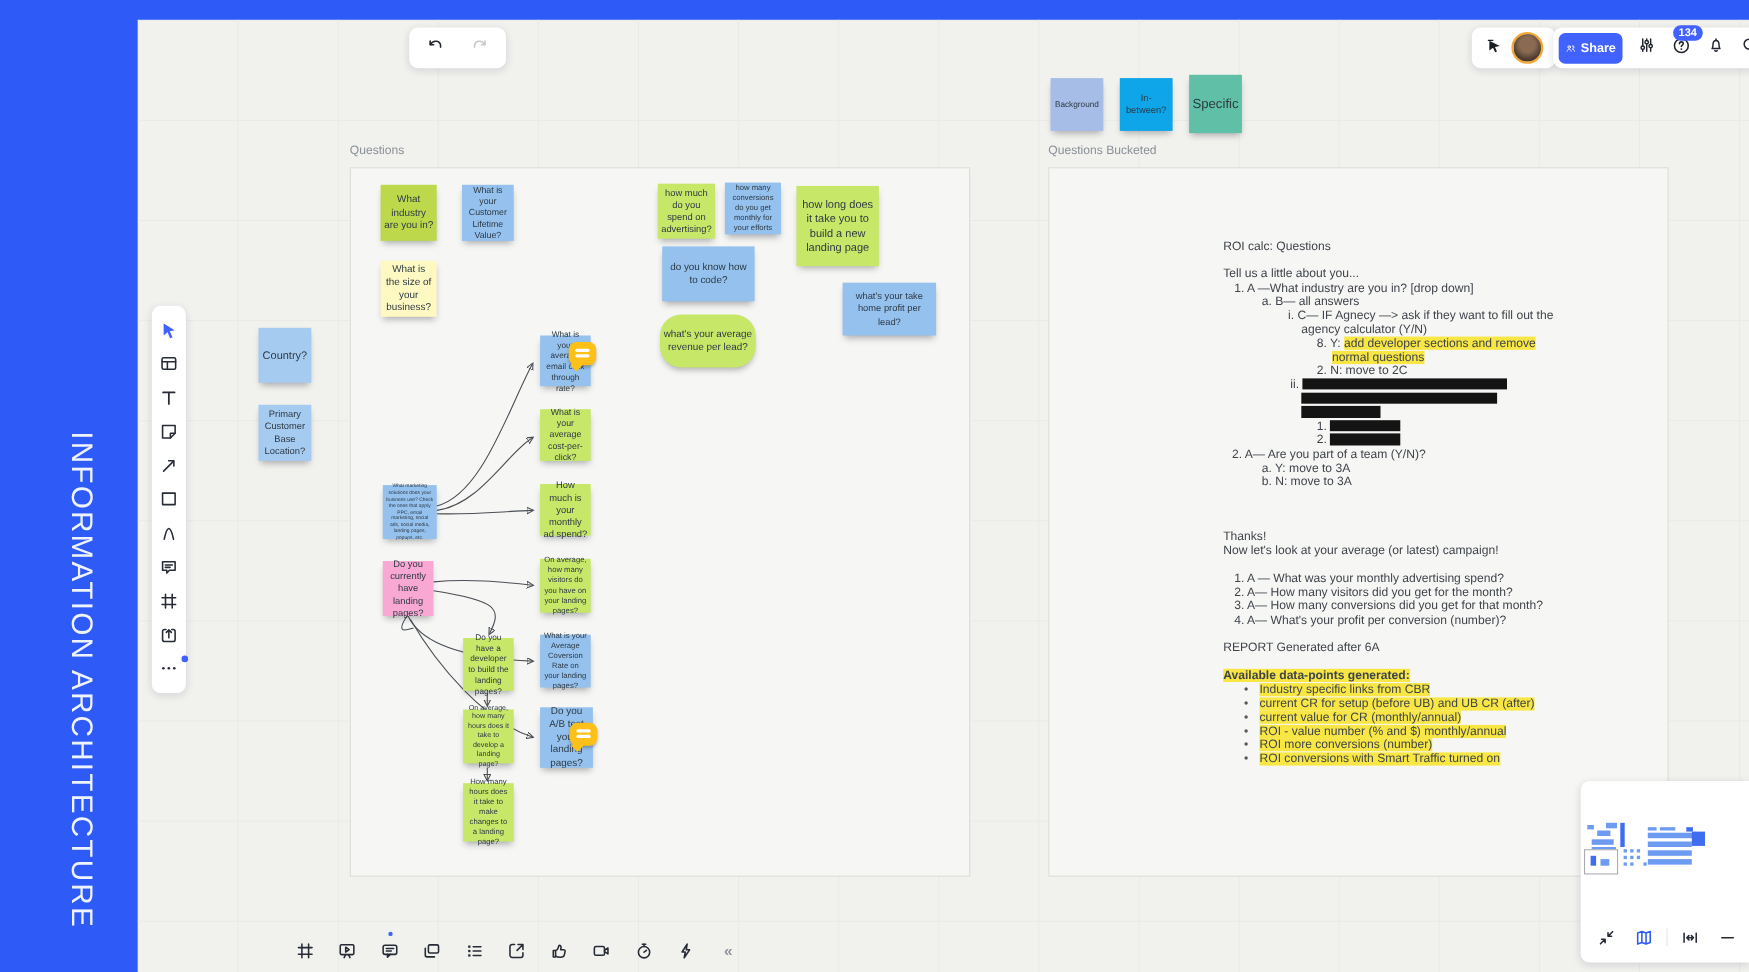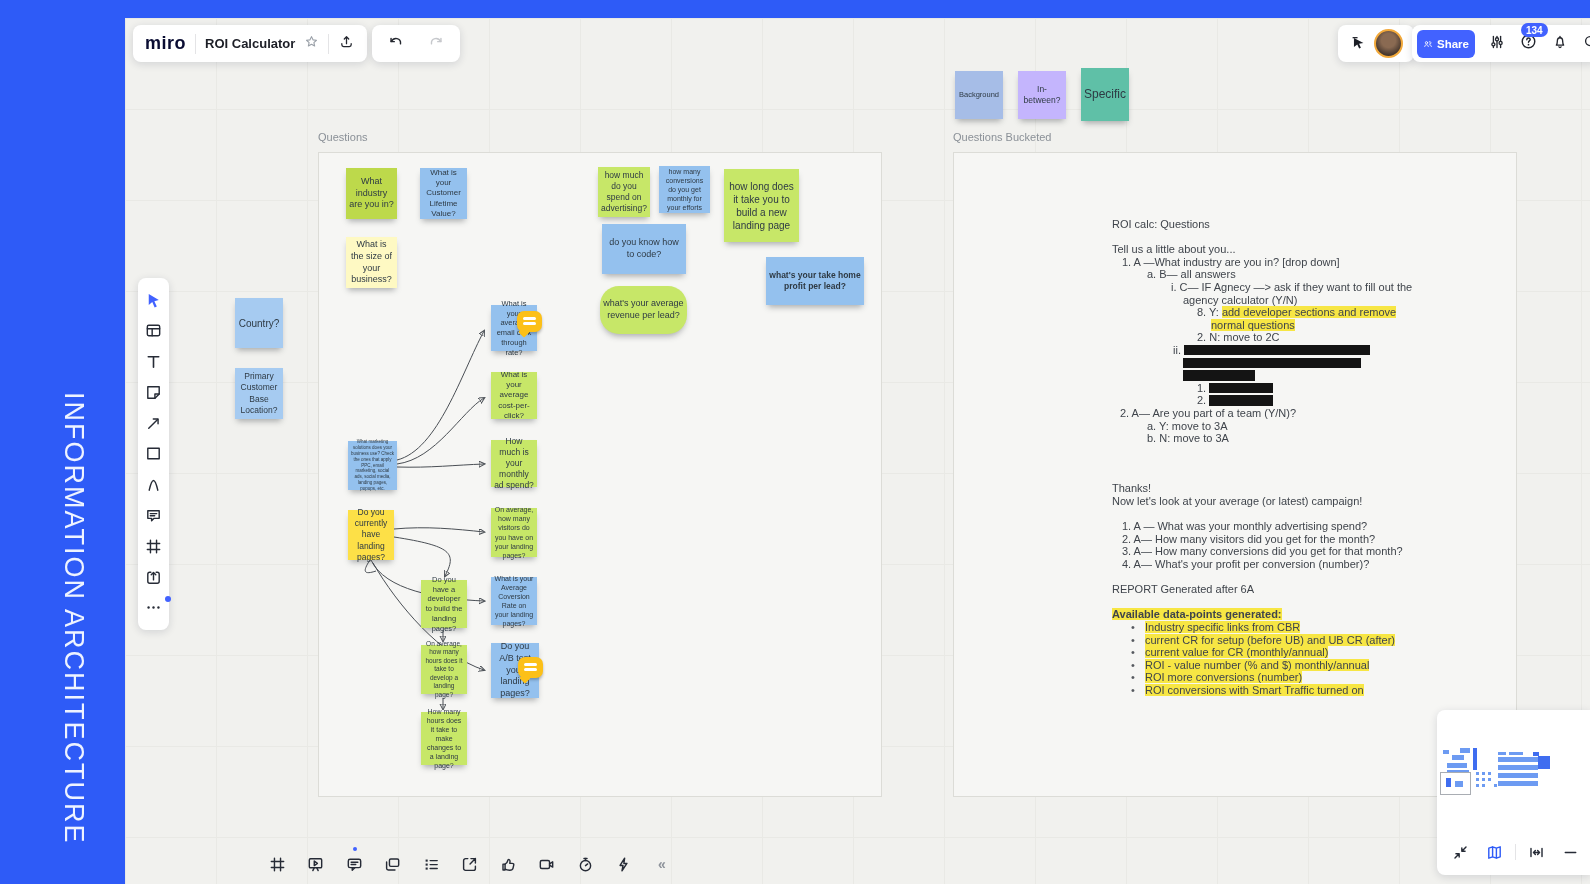--- a/index.html
+++ b/index.html
@@ -225,68 +225,51 @@
 
   <div id="notes-layer" style="position:absolute;left:0;top:0;width:100%;height:100%;pointer-events:none;">
       <div class="sticky" style="left: 346px; top: 168px; width: 51px; height: 51px; font-size: 9px; background: rgb(189, 217, 75); pointer-events: auto;">What industry are you in?</div>
       <div class="sticky" style="left: 420px; top: 168px; width: 47px; height: 51px; font-size: 8px; background: rgb(148, 193, 238); pointer-events: auto;">What is your Customer Lifetime Value?</div>
       <div class="sticky" style="left: 346px; top: 237px; width: 51px; height: 51px; font-size: 9px; background: #fef9c3; pointer-events: auto;">What is the size of your business?</div>
       <div class="sticky" style="left: 598px; top: 167px; width: 52px; height: 50px; font-size: 8.5px; background: rgb(199, 231, 104); pointer-events: auto;">how much do you spend on advertising?</div>
       <div class="sticky" style="left: 659px; top: 166px; width: 51px; height: 47px; font-size: 7px; background: rgb(148, 193, 238); pointer-events: auto;">how many conversions do you get monthly for your efforts</div>
       <div class="sticky" style="left: 724px; top: 169px; width: 75px; height: 73px; font-size: 10px; background: rgb(199, 231, 104); pointer-events: auto;">how long does it take you to build a new landing page</div>
       <div class="sticky" style="left: 602px; top: 224px; width: 84px; height: 50px; font-size: 9px; background: rgb(148, 193, 238); pointer-events: auto;">do you know how to code?</div>
       <div class="sticky" style="left: 600px; top: 286px; width: 87px; height: 48px; font-size: 9px; background: rgb(199, 231, 104); pointer-events: auto; border-radius: 19px;">what's your average revenue per lead?</div>
-      <div class="sticky" style="left: 766px; top: 257px; width: 98px; height: 48px; font-size: 8.5px; background: rgb(148, 193, 238); pointer-events: auto; font-weight: bold;">what's your take home profit per lead?</div>
+      <div class="sticky" style="left: 766px; top: 257px; width: 85px; height: 48px; font-size: 8.5px; background: rgb(148, 193, 238); pointer-events: auto;">what's your take home profit per lead?</div>
       <div class="sticky" style="left: 235px; top: 298px; width: 48px; height: 50px; font-size: 10px; background: rgb(166, 203, 241); pointer-events: auto;">Country?</div>
       <div class="sticky" style="left: 235px; top: 368px; width: 48px; height: 51px; font-size: 8.5px; background: rgb(166, 203, 241); pointer-events: auto;">Primary Customer Base Location?</div>
       <div class="sticky" style="left: 348px; top: 441px; width: 49px; height: 49px; font-size: 4.5px; background: rgb(148, 193, 238); pointer-events: auto;">What marketing solutions does your business use? Check the ones that apply PPC, email marketing, social ads, social media, landing pages, popups, etc.</div>
       <div class="sticky" style="left: 491px; top: 305px; width: 46px; height: 46px; font-size: 7.5px; background: rgb(148, 193, 238); pointer-events: auto;">What is your average email click through rate?</div>
       <div class="sticky" style="left: 491px; top: 372px; width: 46px; height: 47px; font-size: 8px; background: rgb(199, 231, 104); pointer-events: auto;">What is your average cost-per-click?</div>
       <div class="sticky" style="left: 491px; top: 440px; width: 46px; height: 47px; font-size: 8.5px; background: rgb(199, 231, 104); pointer-events: auto;">How much is your monthly ad spend?</div>
       <div class="sticky" style="left: 491px; top: 508px; width: 46px; height: 49px; font-size: 7px; background: rgb(199, 231, 104); pointer-events: auto;">On average, how many visitors do you have on your landing pages?</div>
-      <div class="sticky" style="left: 348px; top: 510px; width: 46px; height: 50px; font-size: 8.5px; background: #fde047; pointer-events: auto;">Do you currently have landing pages?</div>
+      <div class="sticky" style="left: 348px; top: 510px; width: 46px; height: 50px; font-size: 8.5px; background: #f9a8d4; pointer-events: auto;">Do you currently have landing pages?</div>
       <div class="sticky" style="left: 491px; top: 577px; width: 46px; height: 48px; font-size: 7px; background: rgb(148, 193, 238); pointer-events: auto;">What is your Average Coversion Rate on your landing pages?</div>
       <div class="sticky" style="left: 421px; top: 580px; width: 46px; height: 48px; font-size: 7.5px; background: rgb(199, 231, 104); pointer-events: auto;">Do you have a developer to build the landing pages?</div>
       <div class="sticky" style="left: 421px; top: 645px; width: 46px; height: 49px; font-size: 6.5px; background: rgb(199, 231, 104); pointer-events: auto;">On average, how many hours does it take to develop a landing page?</div>
       <div class="sticky" style="left: 491px; top: 643px; width: 48px; height: 55px; font-size: 9px; background: rgb(148, 193, 238); pointer-events: auto;">Do you A/B test your landing pages?</div>
       <div class="sticky" style="left: 421px; top: 712px; width: 46px; height: 53px; font-size: 7px; background: rgb(199, 231, 104); pointer-events: auto;">How many hours does it take to make changes to a landing page?</div>
       <div class="sticky" style="left: 955px; top: 71px; width: 48px; height: 48px; font-size: 7.5px; background: rgb(166, 189, 231); pointer-events: auto;">Background</div>
-      <div class="sticky" style="left: 1018px; top: 71px; width: 48px; height: 48px; font-size: 8.5px; background: #c4b5fd; pointer-events: auto;">In-between?</div>
+      <div class="sticky" style="left: 1018px; top: 71px; width: 48px; height: 48px; font-size: 8.5px; background: #0ea5e9; pointer-events: auto;">In-between?</div>
       <div class="sticky" style="left: 1081px; top: 68px; width: 48px; height: 53px; font-size: 12px; background: rgb(95, 192, 167); pointer-events: auto;">Specific</div>
       <div class="comment-badge" style="left: 517px; top: 311px; pointer-events: auto;">
         <i></i>
         <i></i>
       </div>
       <div class="comment-badge" style="left: 518px; top: 657px; pointer-events: auto;">
         <i></i>
         <i></i>
       </div>
     </div>
 
   <div id="side-rail">
     <div class="vtext">INFORMATION ARCHITECTURE</div>
   </div>
 
-  <div class="card" id="title-card">
-    <span class="logo">miro</span>
-    <span class="vdiv"></span>
-    <span class="board-title">ROI Calculator</span>
-    <span>
-      <svg viewBox="0 0 20 20" width="15" height="15" fill="none" stroke="#9aa0a8" stroke-width="1.5" stroke-linejoin="round">
-        <path d="M10 3.5 L12 7.8 L16.6 8.3 L13.2 11.4 L14.2 16 L10 13.6 L5.8 16 L6.8 11.4 L3.4 8.3 L8 7.8 Z"></path>
-        </svg>
-    </span>
-    <span class="vdiv"></span>
-    <span>
-      <svg viewBox="0 0 20 20" width="17" height="17" fill="none" stroke="#23262e" stroke-width="1.5" stroke-linecap="round" stroke-linejoin="round">
-        <path d="M10 12.5 V4.5 M7.4 7 L10 4.4 L12.6 7"></path>
-          <path d="M4.5 12.5 V13.8 C4.5 15 5.4 15.9 6.6 15.9 H13.4 C14.6 15.9 15.5 15 15.5 13.8 V12.5"></path>
-        </svg>
-    </span>
-  </div>
 
   <div class="card" id="undo-card">
     <span>
       <svg viewBox="0 0 20 20" width="18" height="18" fill="none" stroke="#23262e" stroke-width="1.6" stroke-linecap="round" stroke-linejoin="round">
         <path d="M4.5 6 V9.6 H8.1"></path>
           <path d="M4.7 9.4 C6.2 6.9 8.7 5.7 11.1 6.2 C13.8 6.8 15.4 9 15 12"></path>
         </svg>
     </span>
     <span>
       <svg viewBox="0 0 20 20" width="18" height="18" fill="none" stroke="#c6c8cc" stroke-width="1.6" stroke-linecap="round" stroke-linejoin="round">

